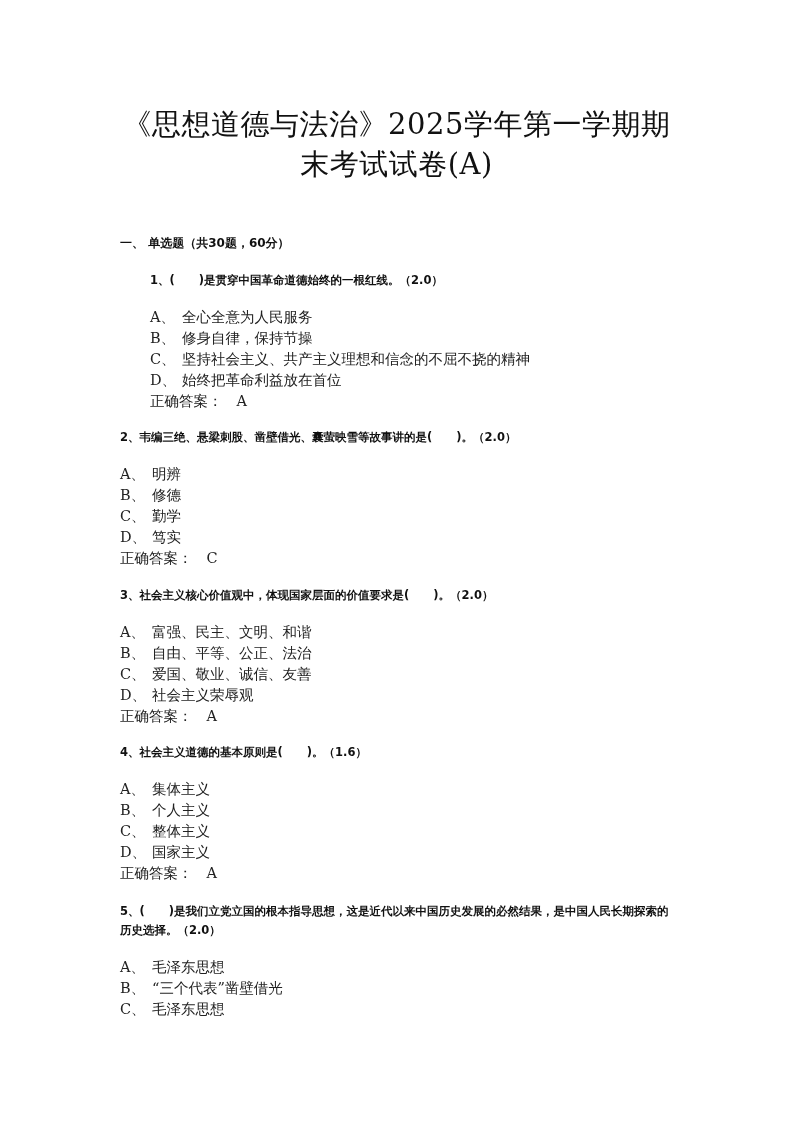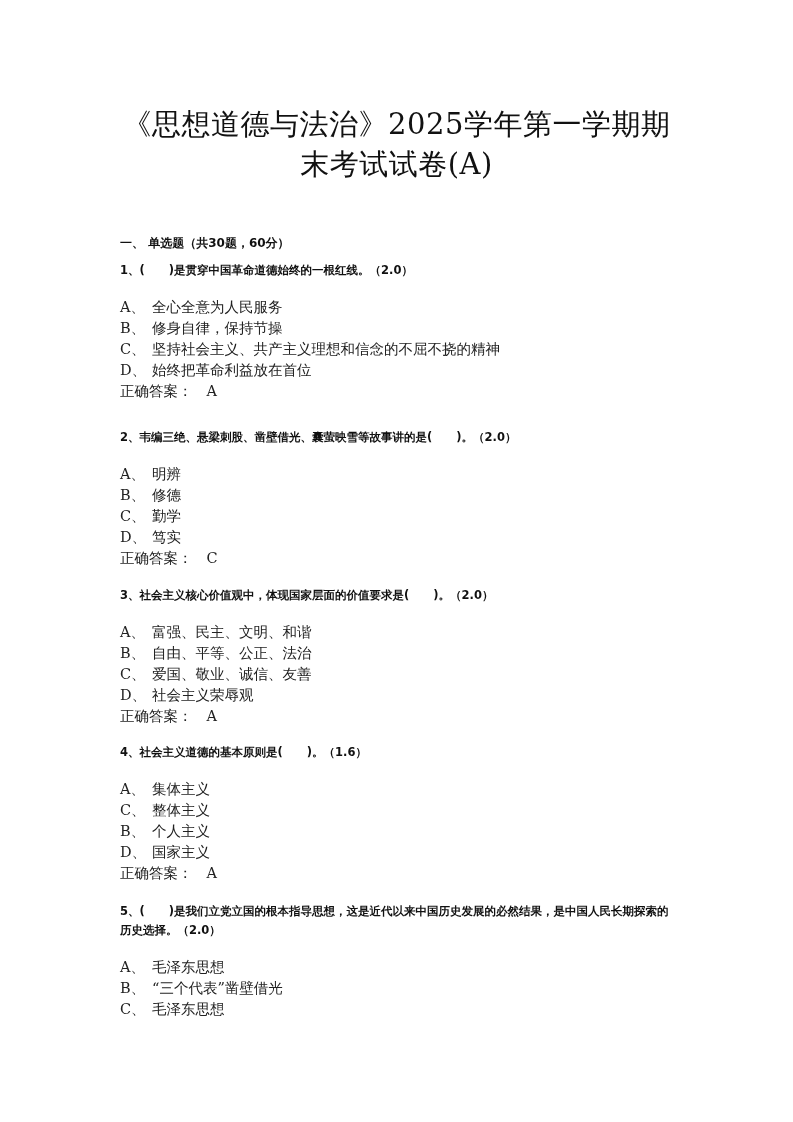--- a/index.html
+++ b/index.html
@@ -82,21 +82,21 @@
 </head>
 <body>
 
 <div class="page">
 
   <div class="title l1">《思想道德与法治》2025学年第一学期期</div>
   <div class="title l2">末考试试卷(A)</div>
 
   <div class="section-heading">一、 单选题（共30题，60分）</div>
 
-  <div class="question" style="top:261px;">
+  <div class="question" style="top:271px;margin-left:30px;">
     <div class="q-stem">1、(      )是贯穿中国革命道德始终的一根红线。（2.0）</div>
     <div class="q-options">
       <div class="q-option"><span class="opt-letter">A、</span><span>全心全意为人民服务</span></div>
       <div class="q-option"><span class="opt-letter">B、</span><span>修身自律，保持节操</span></div>
       <div class="q-option"><span class="opt-letter">C、</span><span>坚持社会主义、共产主义理想和信念的不屈不挠的精神</span></div>
       <div class="q-option"><span class="opt-letter">D、</span><span>始终把革命利益放在首位</span></div>
       <div class="q-answer"><span class="ans-label">正确答案：</span><span class="ans-value">A</span></div>
     </div>
   </div>
 
@@ -119,22 +119,22 @@
       <div class="q-option"><span class="opt-letter">C、</span><span>爱国、敬业、诚信、友善</span></div>
       <div class="q-option"><span class="opt-letter">D、</span><span>社会主义荣辱观</span></div>
       <div class="q-answer"><span class="ans-label">正确答案：</span><span class="ans-value">A</span></div>
     </div>
   </div>
 
   <div class="question" style="top:743px;">
     <div class="q-stem">4、社会主义道德的基本原则是(      )。（1.6）</div>
     <div class="q-options">
       <div class="q-option"><span class="opt-letter">A、</span><span>集体主义</span></div>
+      <div class="q-option"><span class="opt-letter">B、</span><span>个人主义</span></div>
       <div class="q-option"><span class="opt-letter">C、</span><span>整体主义</span></div>
-      <div class="q-option"><span class="opt-letter">B、</span><span>个人主义</span></div>
       <div class="q-option"><span class="opt-letter">D、</span><span>国家主义</span></div>
       <div class="q-answer"><span class="ans-label">正确答案：</span><span class="ans-value">A</span></div>
     </div>
   </div>
 
   <div class="question" style="top:902px;">
     <div class="q-stem">5、(      )是我们立党立国的根本指导思想，这是近代以来中国历史发展的必然结果，是中国人民长期探索的历史选择。（2.0）</div>
     <div class="q-options">
       <div class="q-option"><span class="opt-letter">A、</span><span>毛泽东思想</span></div>
       <div class="q-option"><span class="opt-letter">B、</span><span>“三个代表”凿壁借光</span></div>

